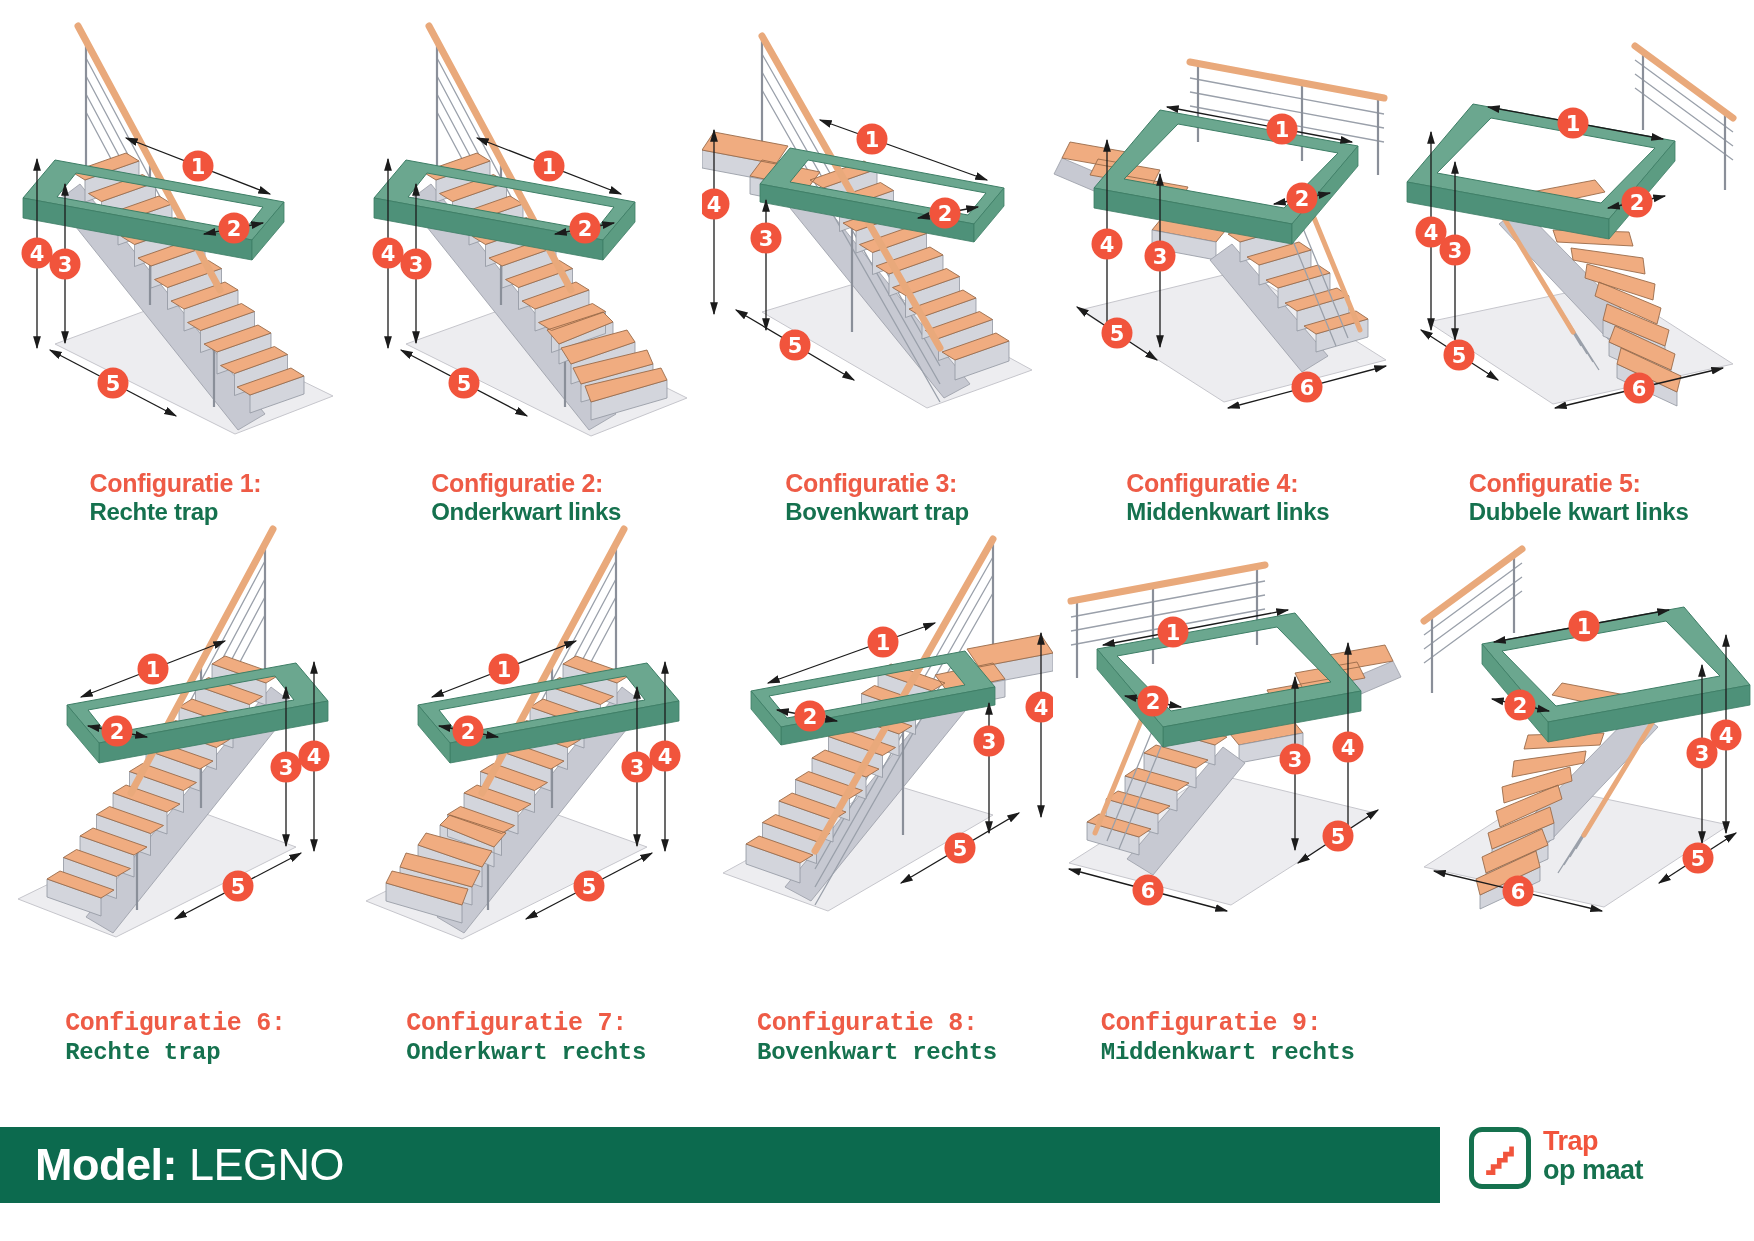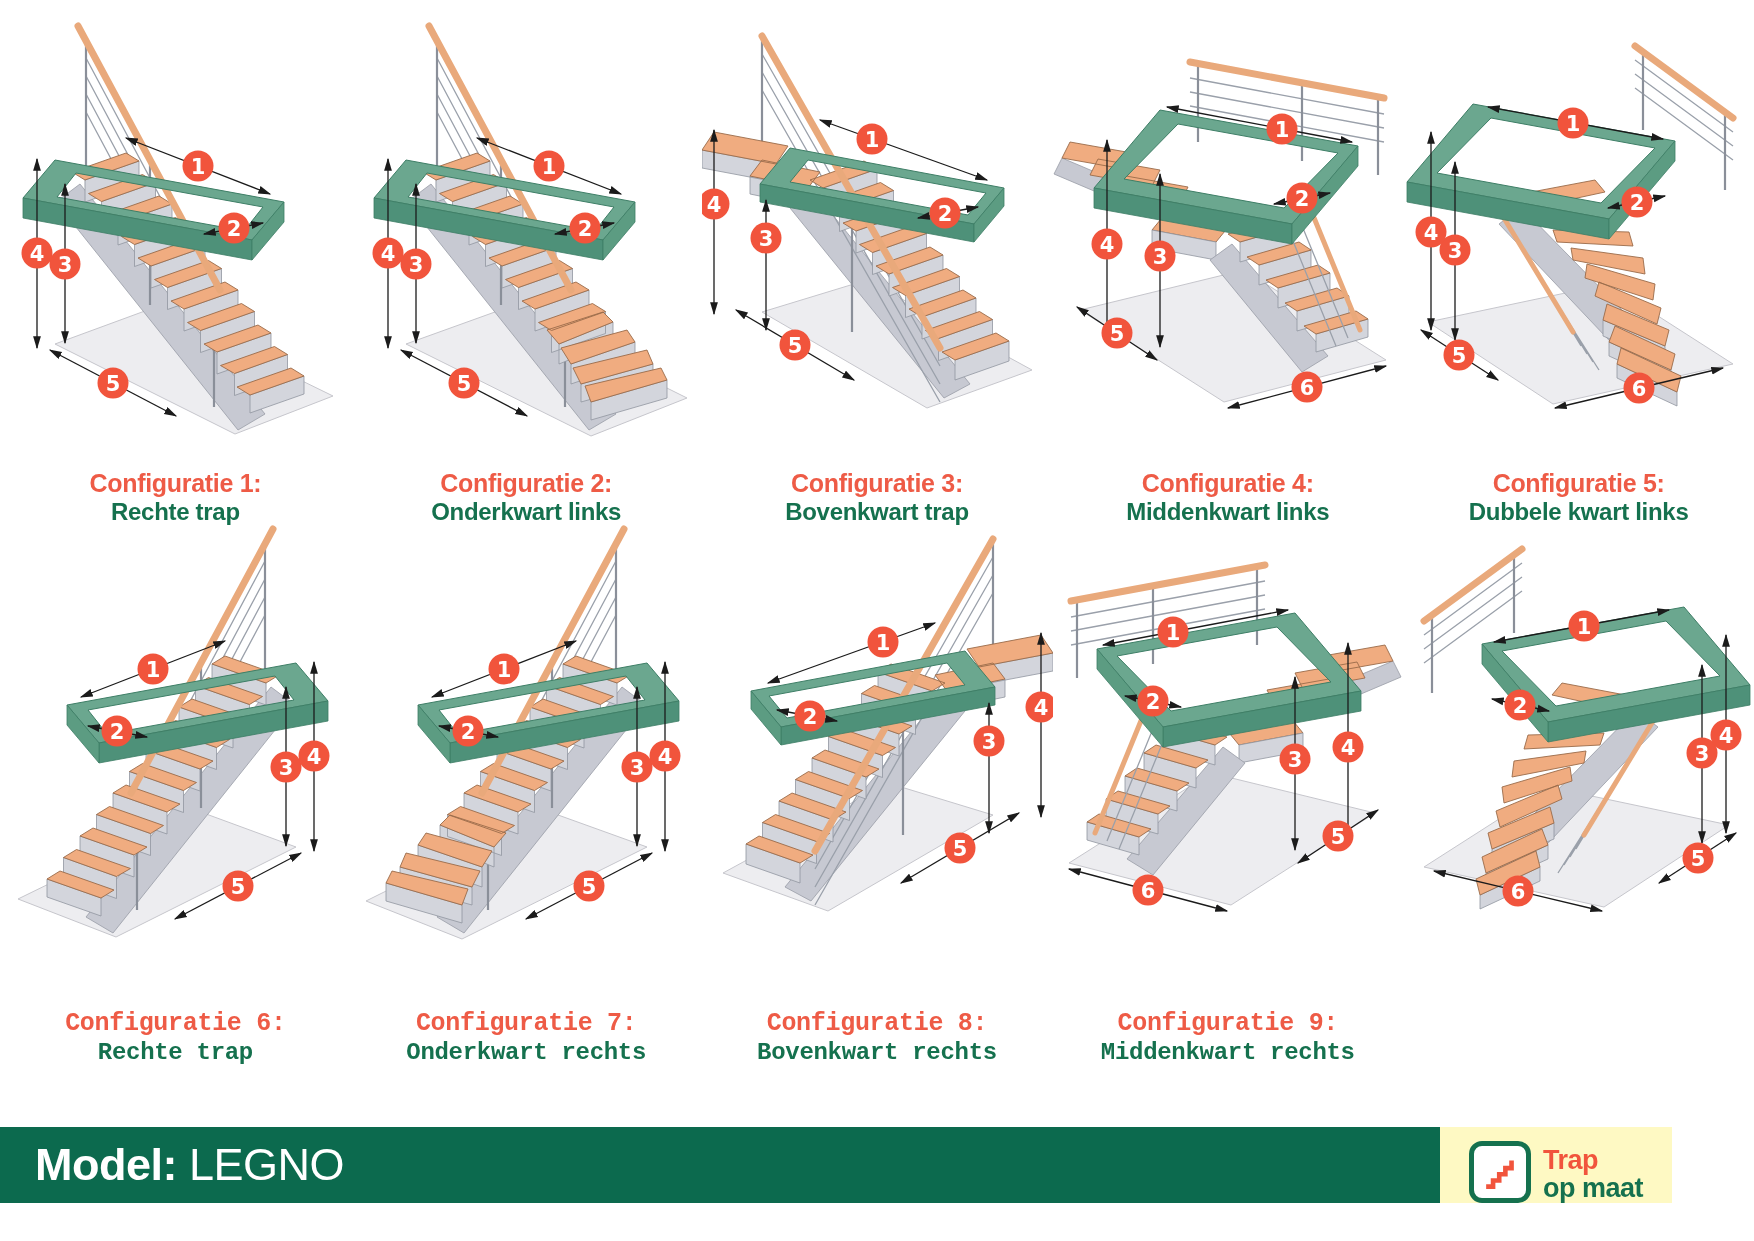--- a/index.html
+++ b/index.html
@@ -5,21 +5,21 @@
   html,body{margin:0;padding:0;background:#fff;}
   #page{position:relative;width:1754px;height:1241px;background:#fff;overflow:hidden;
         font-family:"Liberation Sans",sans-serif;}
   .row{position:absolute;left:0;width:1754px;display:flex;}
   #row-1{top:12px;}
   #row-2{top:515px;}
   .cell{width:350.8px;display:flex;flex-direction:column;align-items:center;}
   .fig{width:351px;height:430px;display:block;}
   #row-1 .caption{margin-top:26px;}
   #row-2 .caption{margin-top:64px;font-family:Liberation Mono, monospace;}
-  .caption{text-align:center;line-height:1.2;}
+  .caption{line-height:1.2;}
   .cap-title{font-size:25px;font-weight:700;color:#EE5B46;letter-spacing:-0.3px;}
   .cap-sub{font-size:24px;font-weight:700;color:#15714E;letter-spacing:-0.3px;}
   
   .floor{fill:#EDEDF0;stroke:#C6C6CC;stroke-width:1;}
   .band{fill:#C7C9D2;stroke:#989CA6;stroke-width:0.8;}
   .riser{fill:#D3D5DC;stroke:#9095A0;stroke-width:0.8;}
   .tread{fill:#F0AC80;stroke:#9A6B49;stroke-width:0.9;}
   .ringtop{fill:#6BA78F;stroke:#3E7E66;stroke-width:1;fill-rule:evenodd;}
   .ringnear{fill:#4E9179;stroke:#3E7E66;stroke-width:0.8;}
   .ringend{fill:#5C9C82;stroke:#3E7E66;stroke-width:0.8;}
@@ -30,22 +30,22 @@
   .ml{stroke:#1B1B1B;stroke-width:1.3;fill:none;
       marker-start:url(#ah);marker-end:url(#ah);}
   .mk circle{fill:#F1543C;}
   .mk text{fill:#fff;font:700 21px "DejaVu Sans",sans-serif;text-anchor:middle;}
   
   #footer-bar{position:absolute;left:0;top:1127px;width:1542px;height:76px;
               background:#0C6A4E;display:flex;align-items:center;}
   #model-text{color:#fff;font-size:45px;margin-left:35px;letter-spacing:-0.5px;}
   #model-text .lbl{font-weight:700;}
   #model-text .val{font-weight:400;margin-left:12px;}
-  #logo-panel{position:absolute;left:1440px;top:0;width:232px;height:76px;background:#fef9c3;
-              display:flex;align-items:flex-end;justify-content:center;gap:12px;}
+  #logo-panel{position:absolute;left:1440px;top:0;width:232px;height:76px;background:#ffffff;
+              display:flex;align-items:flex-start;justify-content:center;gap:12px;}
   #logo-icon{width:52px;height:52px;border:5px solid #15714E;border-radius:13px;
              display:flex;align-items:center;justify-content:center;background:#fff;}
   #logo-text{line-height:1.06;font-size:27px;font-weight:700;letter-spacing:-0.5px;}
   #logo-line1{color:#F1543C;}
   #logo-line2{color:#15714E;}
 </style>
 </head>
 <body>
 
 <svg width="0" height="0" style="position:absolute" aria-hidden="true">

